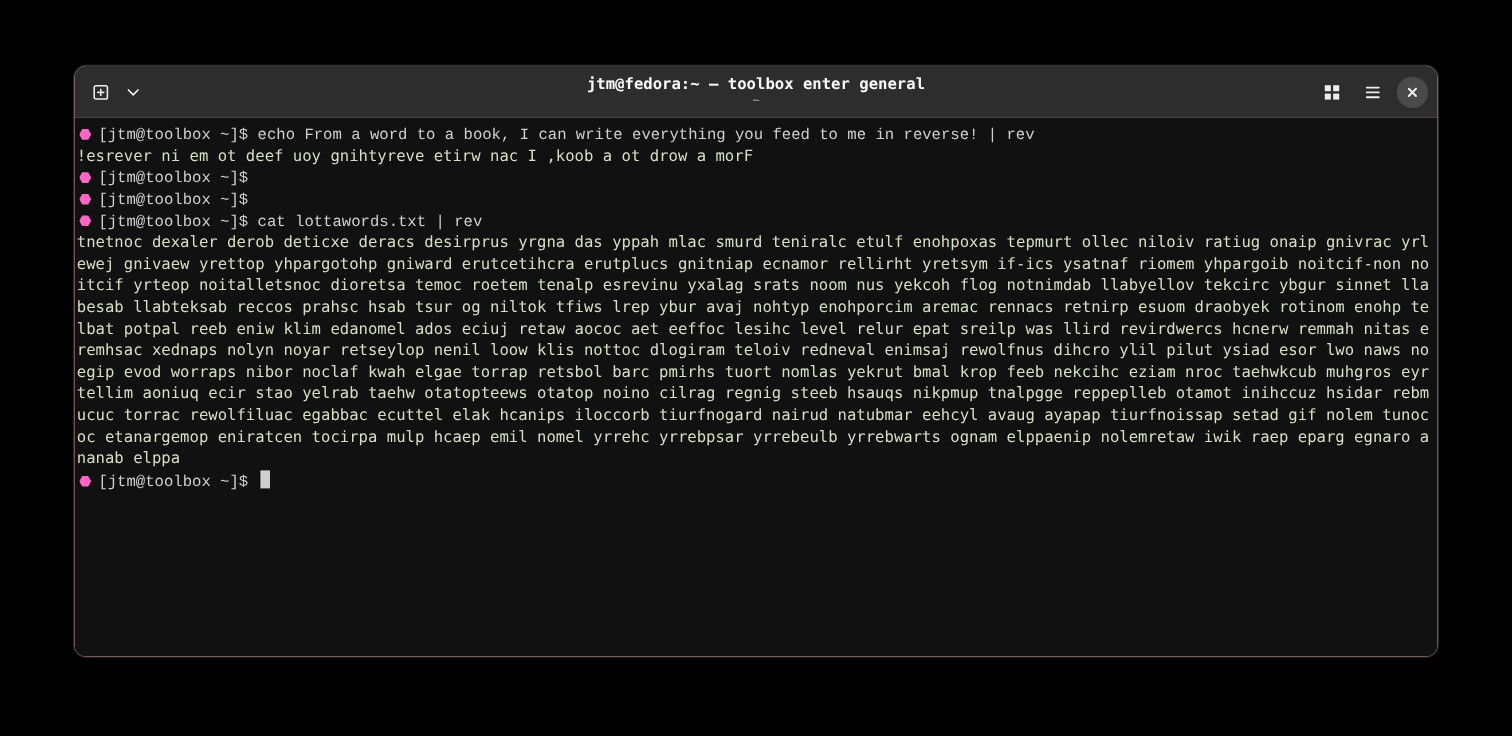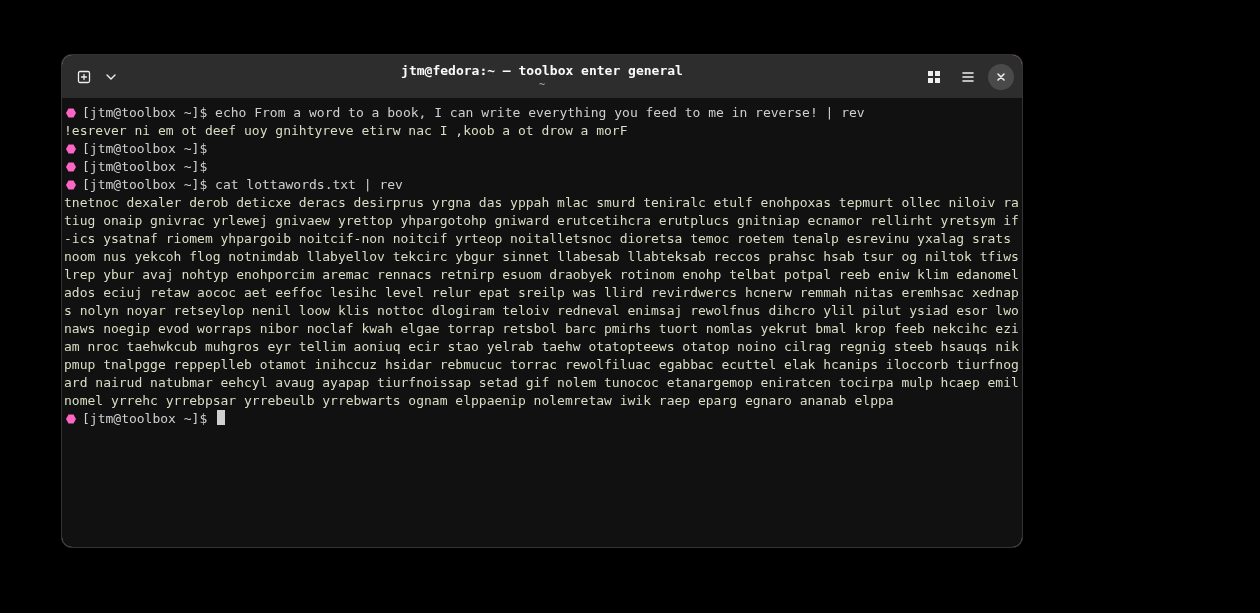--- a/index.html
+++ b/index.html
@@ -6,21 +6,21 @@
   html, body {
     margin: 0; padding: 0;
     width: 1260px; height: 613px;
     background: #000;
     overflow: hidden;
     font-family: "DejaVu Sans Mono","Liberation Mono","Consolas",monospace;
   }
   .window {
     position: absolute;
     left: 62px; top: 55px;
-    width: 960px; height: 492px;
+    width: 1136px; height: 492px;
     background: #fca5a5;
     border-radius: 10px;
     overflow: hidden;
     box-shadow: 0 0 0 1px #333;
   }
   .titlebar {
     height: 43px;
     background: #2d2d2d;
     display: flex;
     align-items: center;
@@ -78,21 +78,21 @@
   .prompt-text { color: #cfcfcf; }
   .cmd-text    { color: #cfcfcf; }
   .out-text    { color: #d7dfc4; display:block; padding:0 2px; }
   .cursor {
     display:inline-block;
     width: 8px; height: 15px;
     background: #d0d0d0;
     vertical-align: -2px;
     margin-left: 2px;
   }
-  .line { padding: 0 2px; }
+  .line { padding: 0 2px; font-family: Liberation Mono, monospace; }
 </style>
 </head>
 <body>
 
 <div class="window">
 
   <div class="titlebar">
     <div class="tb-left">
       <div class="tb-btn">
         <svg width="16" height="16" viewBox="0 0 16 16">

